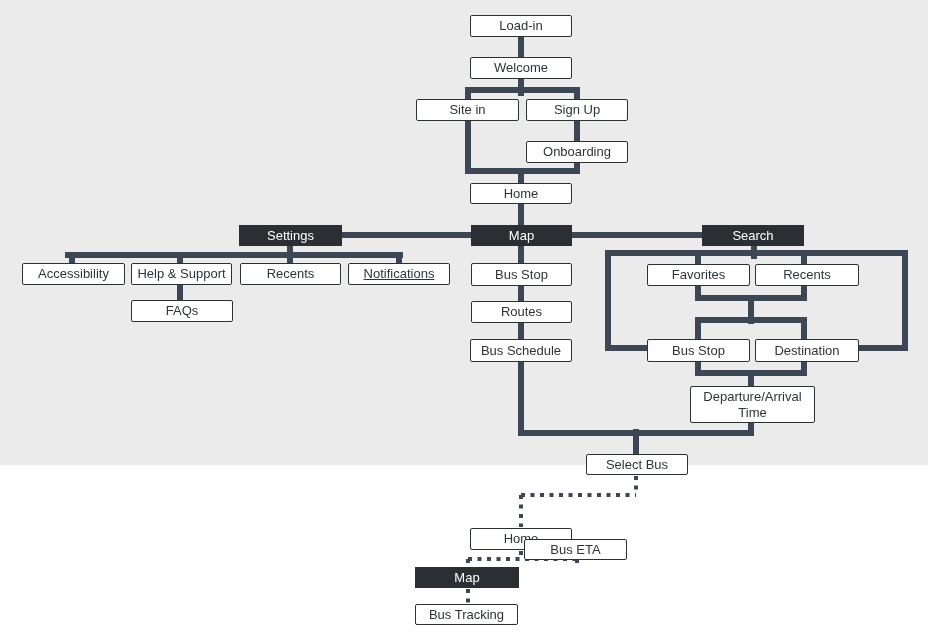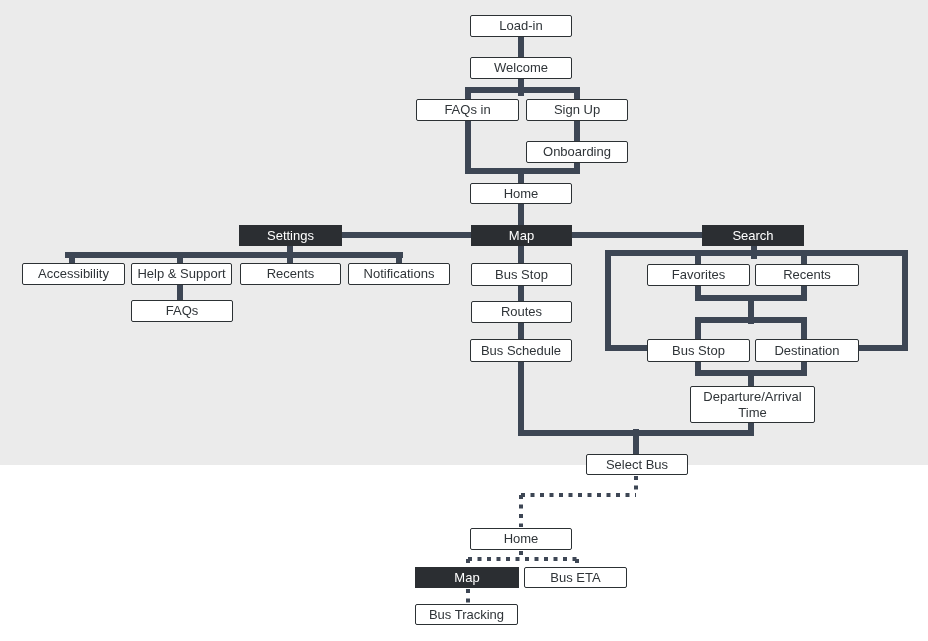--- a/index.html
+++ b/index.html
@@ -83,39 +83,39 @@
       <path d="M521,495 L521,527" class="seg dotted"></path>
       <path d="M521,551 L521,560" class="seg dotted"></path>
       <path d="M468,559 L577,559" class="seg dotted"></path>
       <path d="M468,559 L468,566" class="seg dotted"></path>
       <path d="M577,559 L577,566" class="seg dotted"></path>
       <path d="M468,589 L468,603" class="seg dotted"></path>
     </svg>
   <div id="nodes">
       <div class="node light" style="left: 470px; top: 15px; width: 102px; height: 22px;"><span>Load-in</span></div>
       <div class="node light" style="left: 470px; top: 57px; width: 102px; height: 22px;"><span>Welcome</span></div>
-      <div class="node light" style="left: 416px; top: 99px; width: 103px; height: 22px;"><span>FAQs in</span></div>
+      <div class="node light" style="left: 416px; top: 99px; width: 103px; height: 22px;"><span>Site in</span></div>
       <div class="node light" style="left: 526px; top: 99px; width: 102px; height: 22px;"><span>Sign Up</span></div>
       <div class="node light" style="left: 526px; top: 141px; width: 102px; height: 22px;"><span>Onboarding</span></div>
       <div class="node light" style="left: 470px; top: 183px; width: 102px; height: 21px;"><span>Home</span></div>
       <div class="node dark" style="left: 239px; top: 225px; width: 103px; height: 21px;"><span>Settings</span></div>
       <div class="node dark" style="left: 471px; top: 225px; width: 101px; height: 21px;"><span>Map</span></div>
       <div class="node dark" style="left: 702px; top: 225px; width: 102px; height: 21px; justify-content: center;"><span>Search</span></div>
       <div class="node light" style="left: 22px; top: 263px; width: 103px; height: 22px;"><span>Accessibility</span></div>
       <div class="node light" style="left: 131px; top: 263px; width: 101px; height: 22px;"><span>Help &amp; Support</span></div>
       <div class="node light" style="left: 240px; top: 263px; width: 101px; height: 22px;"><span>Recents</span></div>
-      <div class="node light" style="left: 348px; top: 263px; width: 102px; height: 22px;"><span>Notifications</span></div>
+      <div class="node light" style="left: 348px; top: 263px; width: 102px; height: 22px; text-decoration: underline;"><span>Notifications</span></div>
       <div class="node light" style="left: 131px; top: 300px; width: 102px; height: 22px;"><span>FAQs</span></div>
       <div class="node light" style="left: 471px; top: 263px; width: 101px; height: 23px;"><span>Bus Stop</span></div>
       <div class="node light" style="left: 471px; top: 301px; width: 101px; height: 22px;"><span>Routes</span></div>
       <div class="node light" style="left: 470px; top: 339px; width: 102px; height: 23px;"><span>Bus Schedule</span></div>
       <div class="node light" style="left: 647px; top: 264px; width: 103px; height: 22px;"><span>Favorites</span></div>
       <div class="node light" style="left: 755px; top: 264px; width: 104px; height: 22px;"><span>Recents</span></div>
       <div class="node light" style="left: 647px; top: 339px; width: 103px; height: 23px;"><span>Bus Stop</span></div>
       <div class="node light" style="left: 755px; top: 339px; width: 104px; height: 23px;"><span>Destination</span></div>
       <div class="node light" style="left: 690px; top: 386px; width: 125px; height: 37px;"><span>Departure/Arrival Time</span></div>
       <div class="node light" style="left: 586px; top: 454px; width: 102px; height: 21px;"><span>Select Bus</span></div>
       <div class="node light" style="left: 470px; top: 528px; width: 102px; height: 22px;"><span>Home</span></div>
       <div class="node dark" style="left: 415px; top: 567px; width: 104px; height: 21px;"><span>Map</span></div>
-      <div class="node light" style="left: 524px; top: 567px; width: 103px; height: 21px;"><span>Bus ETA</span></div>
+      <div class="node light" style="left: 524px; top: 539px; width: 103px; height: 21px;"><span>Bus ETA</span></div>
       <div class="node light" style="left: 415px; top: 604px; width: 103px; height: 21px;"><span>Bus Tracking</span></div>
     </div>
 </div>
 
 </body></html>

